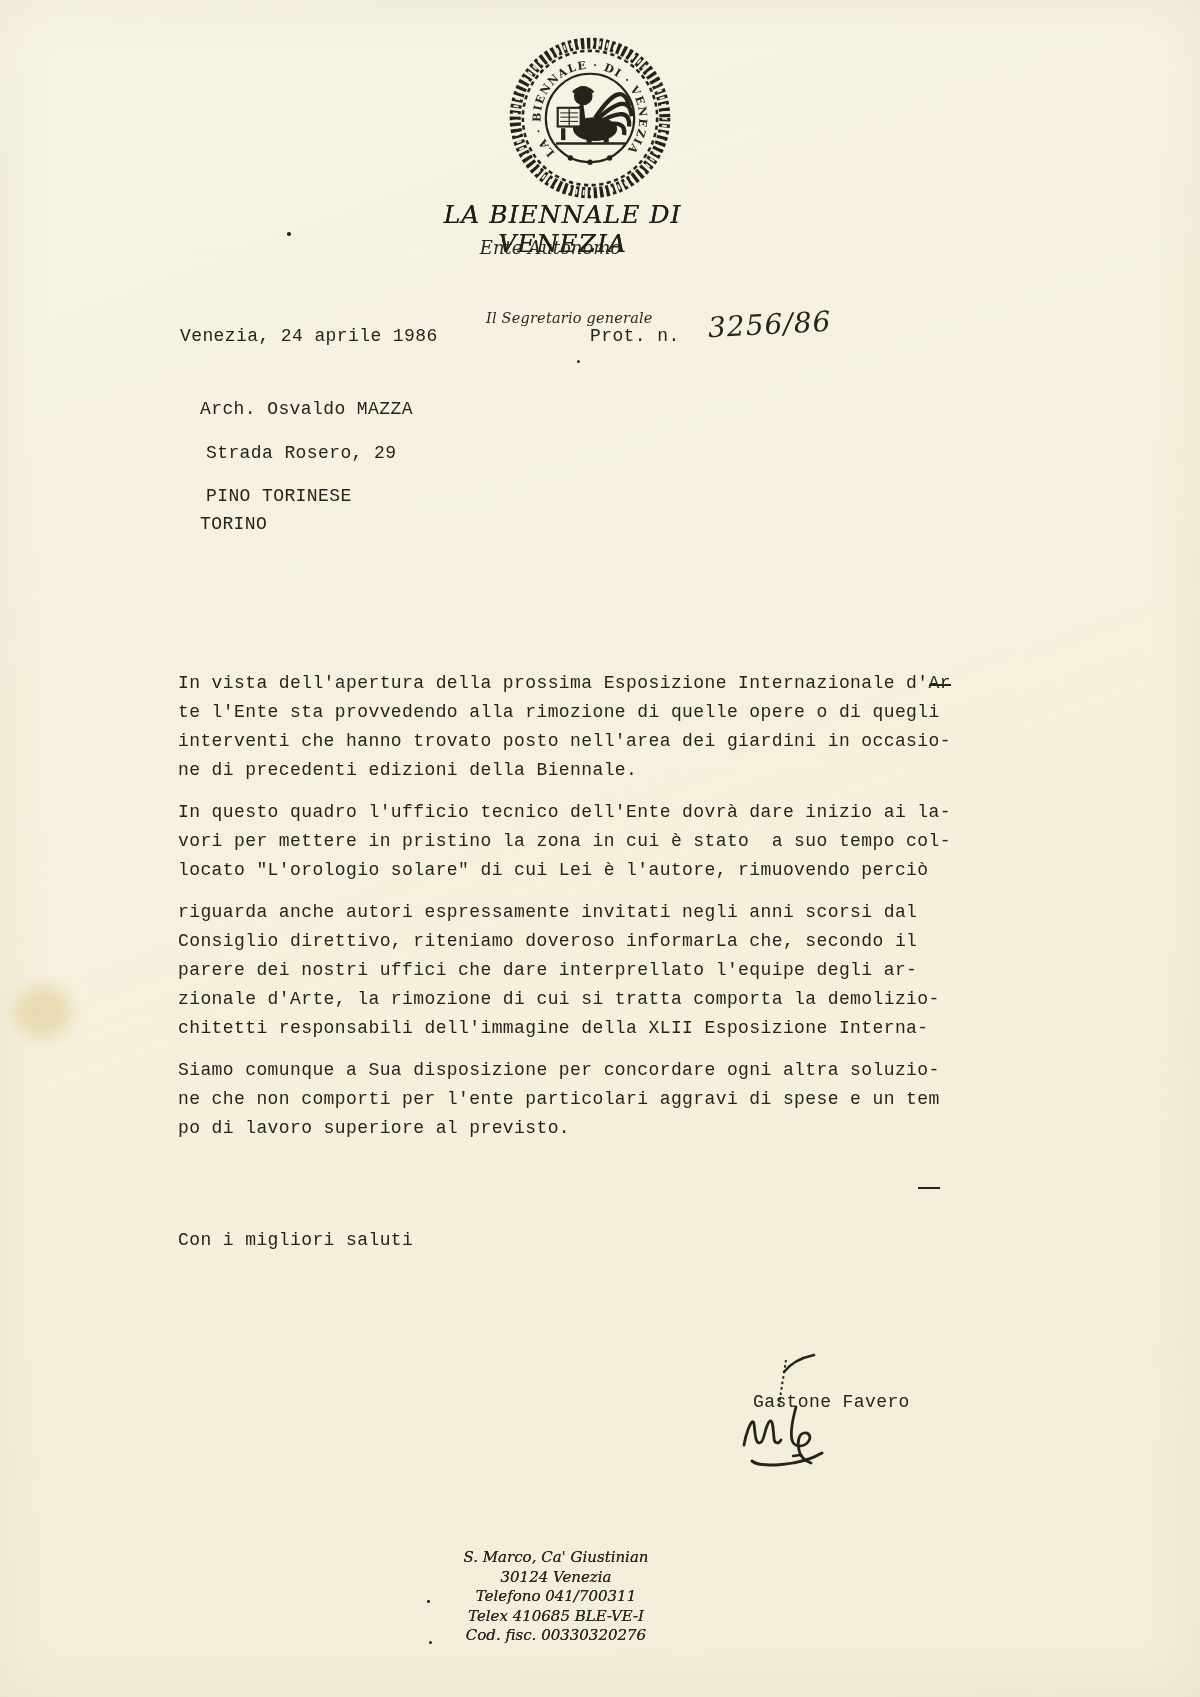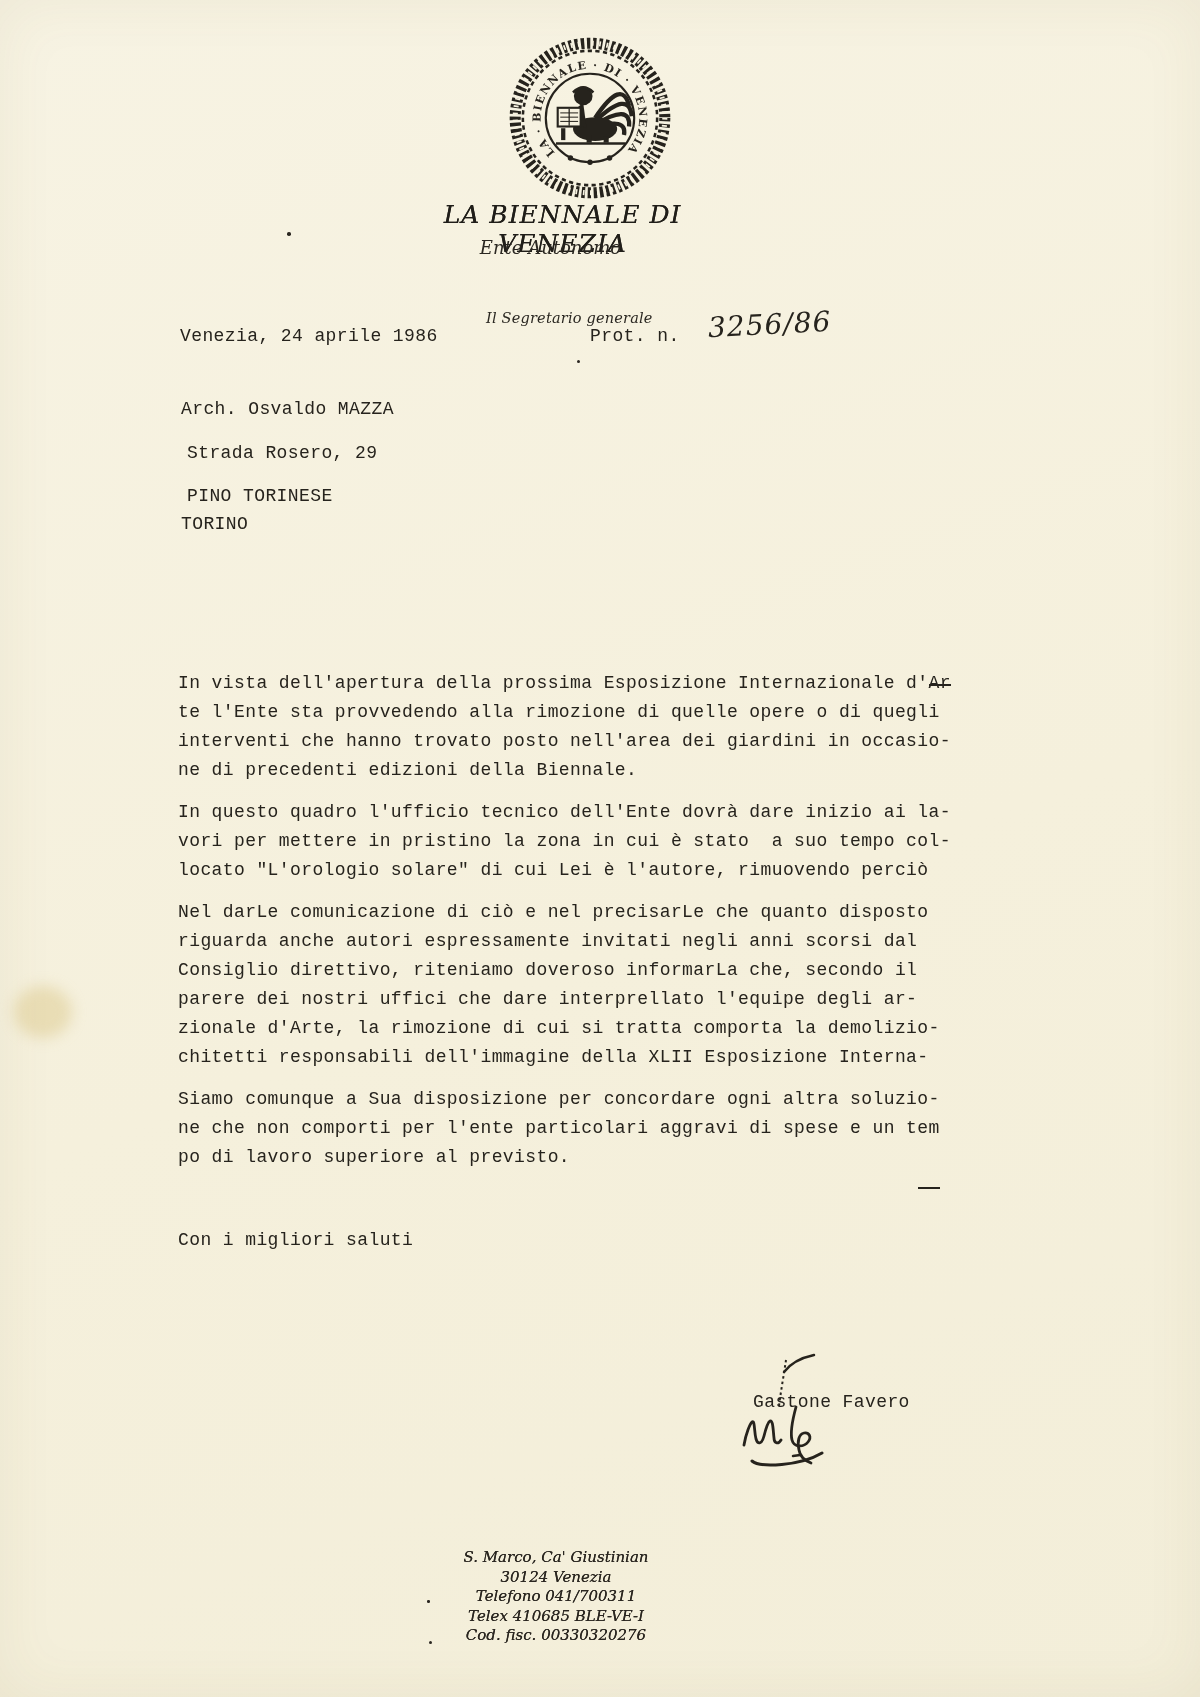--- a/index.html
+++ b/index.html
@@ -40,21 +40,21 @@
   .lh-sub{left:368px;top:237px;width:365px;text-align:center;font-size:18px;}
   .role{left:486px;top:310px;font-size:14.5px;letter-spacing:0.2px;}
   .dateline{left:180px;top:326px;}
   .protline{left:590px;top:326px;}
   .prot-number{
     left:708px;top:308px;
     font-family:"DejaVu Serif","Liberation Serif",serif;
     font-style:italic;font-size:28px;color:#26231d;
     transform:rotate(-3deg);letter-spacing:1px;
   }
-  .recipient{left:181px;top:396px;line-height:27.5px;}
+  .recipient{left:200px;top:396px;line-height:27.5px;}
   .recipient .indent{margin-left:6px;margin-top:16px;}
   .closing{left:178px;top:1230px;}
   .sig-name{left:753px;top:1392px;}
   .footer{
     left:396px;top:1548px;width:320px;text-align:center;
     font-size:15px;line-height:19.5px;color:#2a2620;
     text-shadow:0 0 0.4px #2a2620;
   }
   .underline-mark{height:2px;background:#26231d;}
   .speck{background:#2a2620;border-radius:50%;}
@@ -141,21 +141,20 @@
       <div class="bodyline">ne di precedenti edizioni della Biennale.</div>
     <p></p>
     <p>
       </p>
       <div class="bodyline">In questo quadro l'ufficio tecnico dell'Ente dovrà dare inizio ai la-</div>
       <div class="bodyline">vori per mettere in pristino la zona in cui è stato  a suo tempo col-</div>
       <div class="bodyline">locato "L'orologio solare" di cui Lei è l'autore, rimuovendo perciò</div>
     <p></p>
     <p>
       </p>
-      <div class="bodyline">Nel darLe comunicazione di ciò e nel precisarLe che quanto disposto</div>
       <div class="bodyline">riguarda anche autori espressamente invitati negli anni scorsi dal</div>
       <div class="bodyline">Consiglio direttivo, riteniamo doveroso informarLa che, secondo il</div>
       <div class="bodyline">parere dei nostri uffici che dare interprellato l'equipe degli ar-</div>
       <div class="bodyline">zionale d'Arte, la rimozione di cui si tratta comporta la demolizio-</div>
       <div class="bodyline">chitetti responsabili dell'immagine della XLII Esposizione Interna-</div>
     <p></p>
     <p>
       </p>
       <div class="bodyline">Siamo comunque a Sua disposizione per concordare ogni altra soluzio-</div>
       <div class="bodyline">ne che non comporti per l'ente particolari aggravi di spese e un tem</div>

